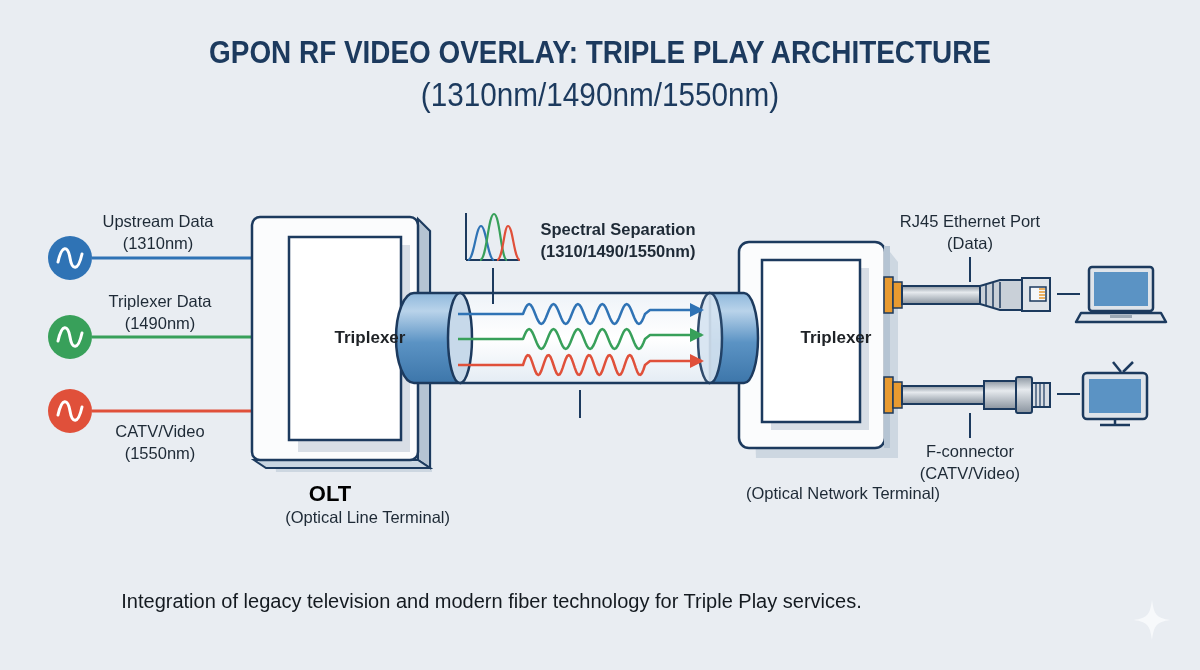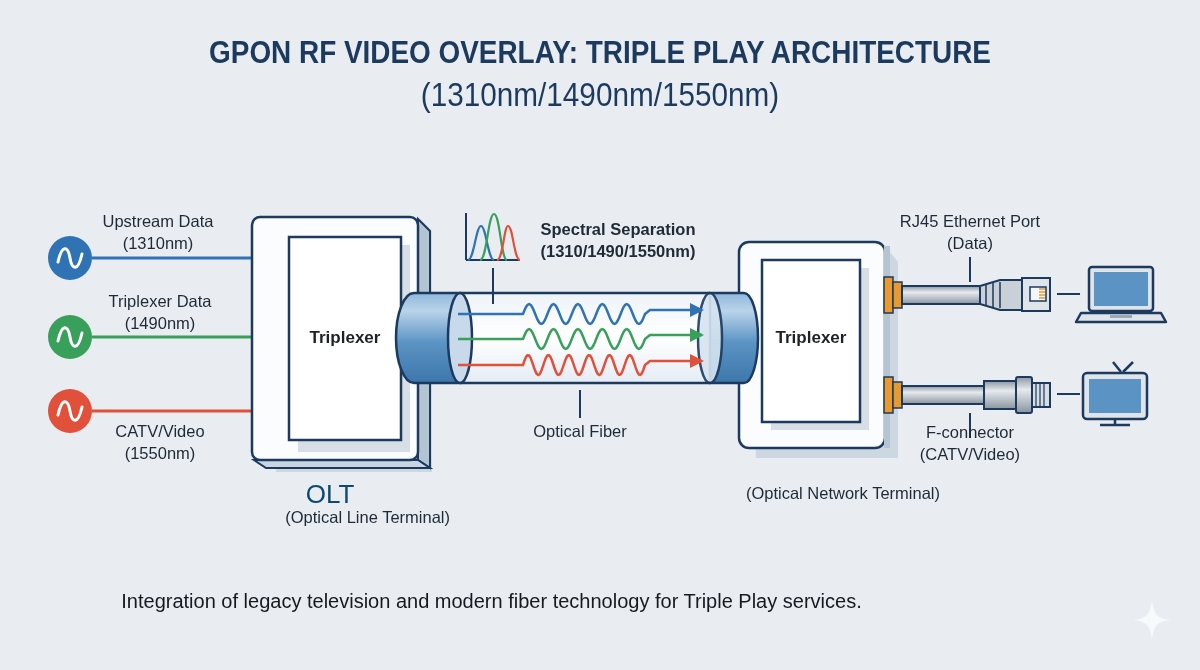--- a/index.html
+++ b/index.html
@@ -10,25 +10,25 @@
     position: relative;
   }
   .title {
     position: absolute; left: 0; top: 32px; width: 1200px;
     text-align: center; color: #1c3a5e; font-weight: bold;
     font-size: 31px; letter-spacing: 0px; line-height: 42px;
     transform: scaleX(0.9);
   }
   .title .l2 { font-weight: normal; font-size: 33px; }
   .lbl { position: absolute; text-align: center; color: #1e2a36; font-size: 16.5px; line-height: 22px; white-space: nowrap; }
-  .big { font-weight: normal; font-size: 26px; color: #0c4a6e; line-height: 24px; }
+  .big { font-weight: bold; font-size: 22px; color: #000000; line-height: 24px; }
   .lbl-term { font-size: 16.5px; color: #1e2a36; text-align: right; }
   .caption { position: absolute; left: 0; top: 590px; width: 983px; text-align: center; font-size: 20px; color: #141a20; }
   svg#diagram { position: absolute; left: 0; top: 0; }
-  .triplex { position: absolute; text-align: center; font-weight: bold; font-size: 17px; color: #1e2226; }
+  .triplex { position: absolute; text-align: center; font-weight: bold; font-size: 17px; color: #1e2226; margin-left: 25px; }
 </style>
 </head>
 <body>
 
 <svg id="diagram" width="1200" height="670" viewBox="0 0 1200 670">
   <defs>
     <linearGradient id="fiberGrad" x1="0" y1="0" x2="0" y2="1">
       <stop offset="0" stop-color="#8fb8dc"></stop>
       <stop offset="0.2" stop-color="#b9d3ea"></stop>
       <stop offset="0.55" stop-color="#5b93c4"></stop>
@@ -206,25 +206,24 @@
 </div>
 <div class="lbl" style="left:680px; top:482px; width:260px;">
   <div class="lbl-term">(Optical Network Terminal)</div>
 </div>
 
 <div class="lbl" style="left:528px; top:218px; width:180px;font-weight:bold;">
   <div>Spectral Separation</div>
   <div>(1310/1490/1550nm)</div>
 </div>
 <div class="lbl" style="left:500px; top:420px; width:160px;">
-  <div>Optical Fiber</div>
 </div>
 
 <div class="lbl" style="left:880px; top:210px; width:180px;">
   <div>RJ45 Ethernet Port</div>
   <div>(Data)</div>
 </div>
-<div class="lbl" style="left:900px; top:421px; width:140px;">
+<div class="lbl" style="left:900px; top:440px; width:140px;">
   <div>F-connector</div>
   <div>(CATV/Video)</div>
 </div>
 
 <div class="caption">Integration of legacy television and modern fiber technology for Triple Play services.</div>
 
 </body></html>

